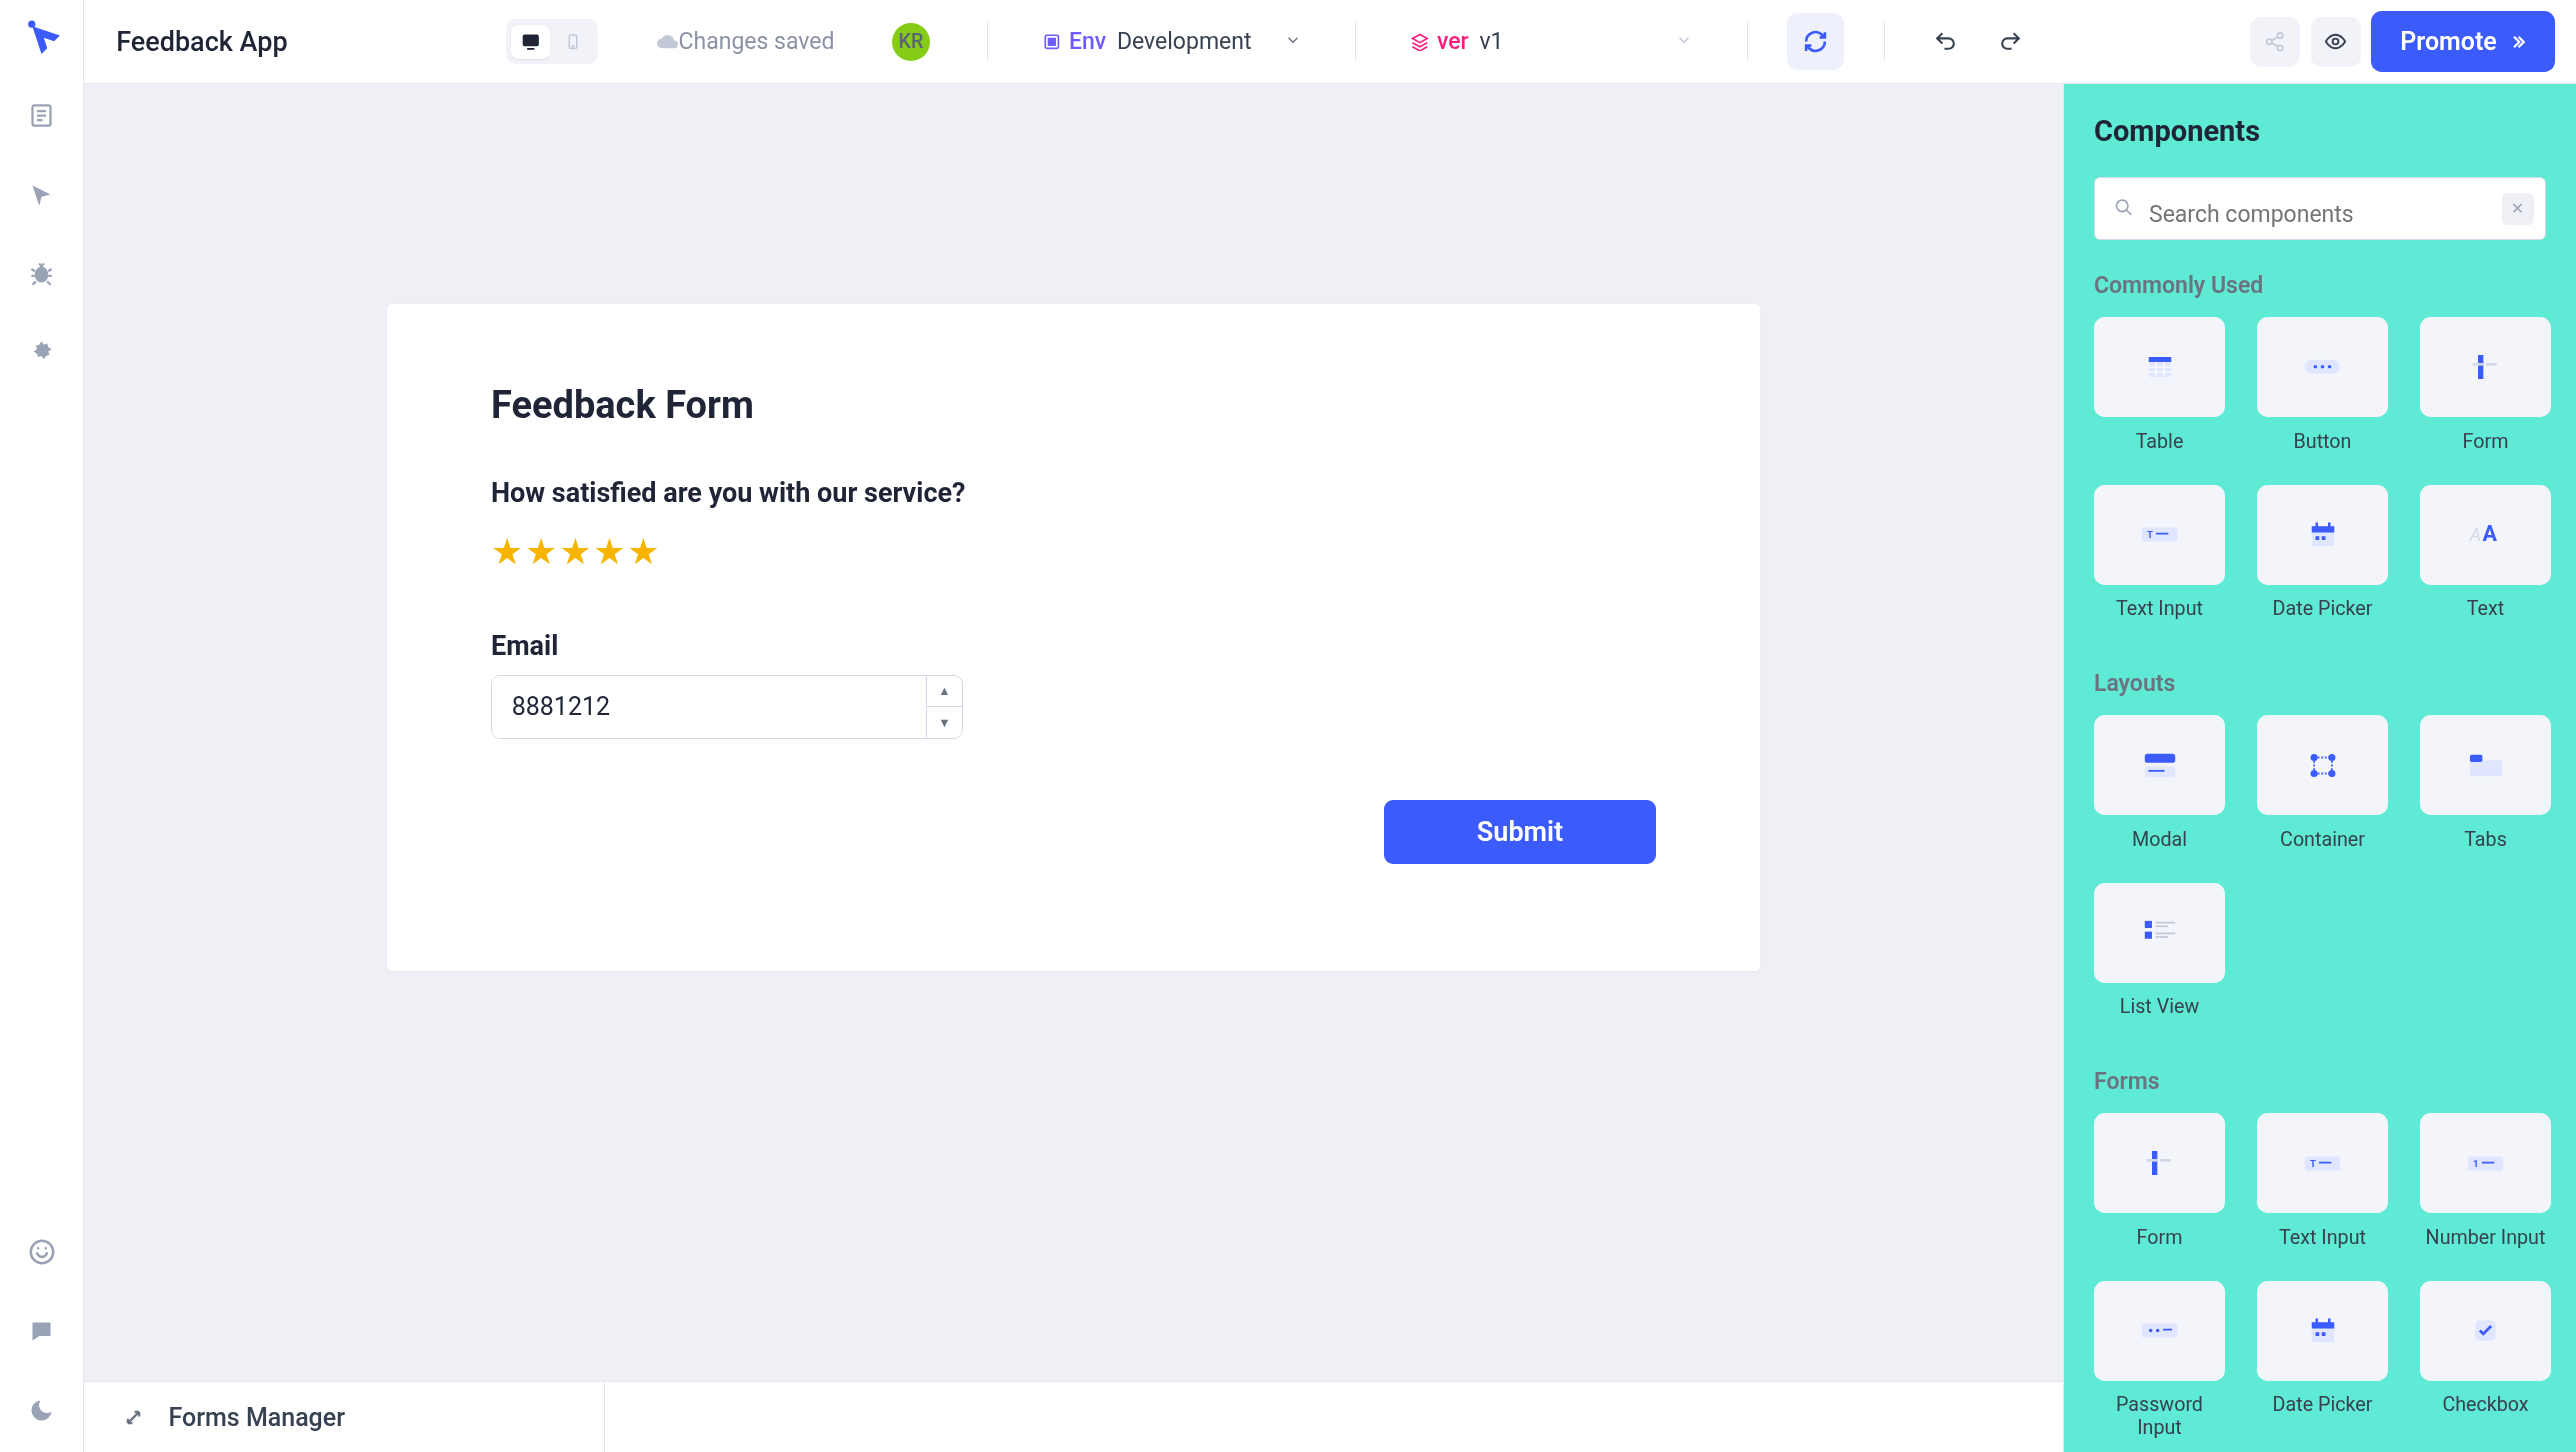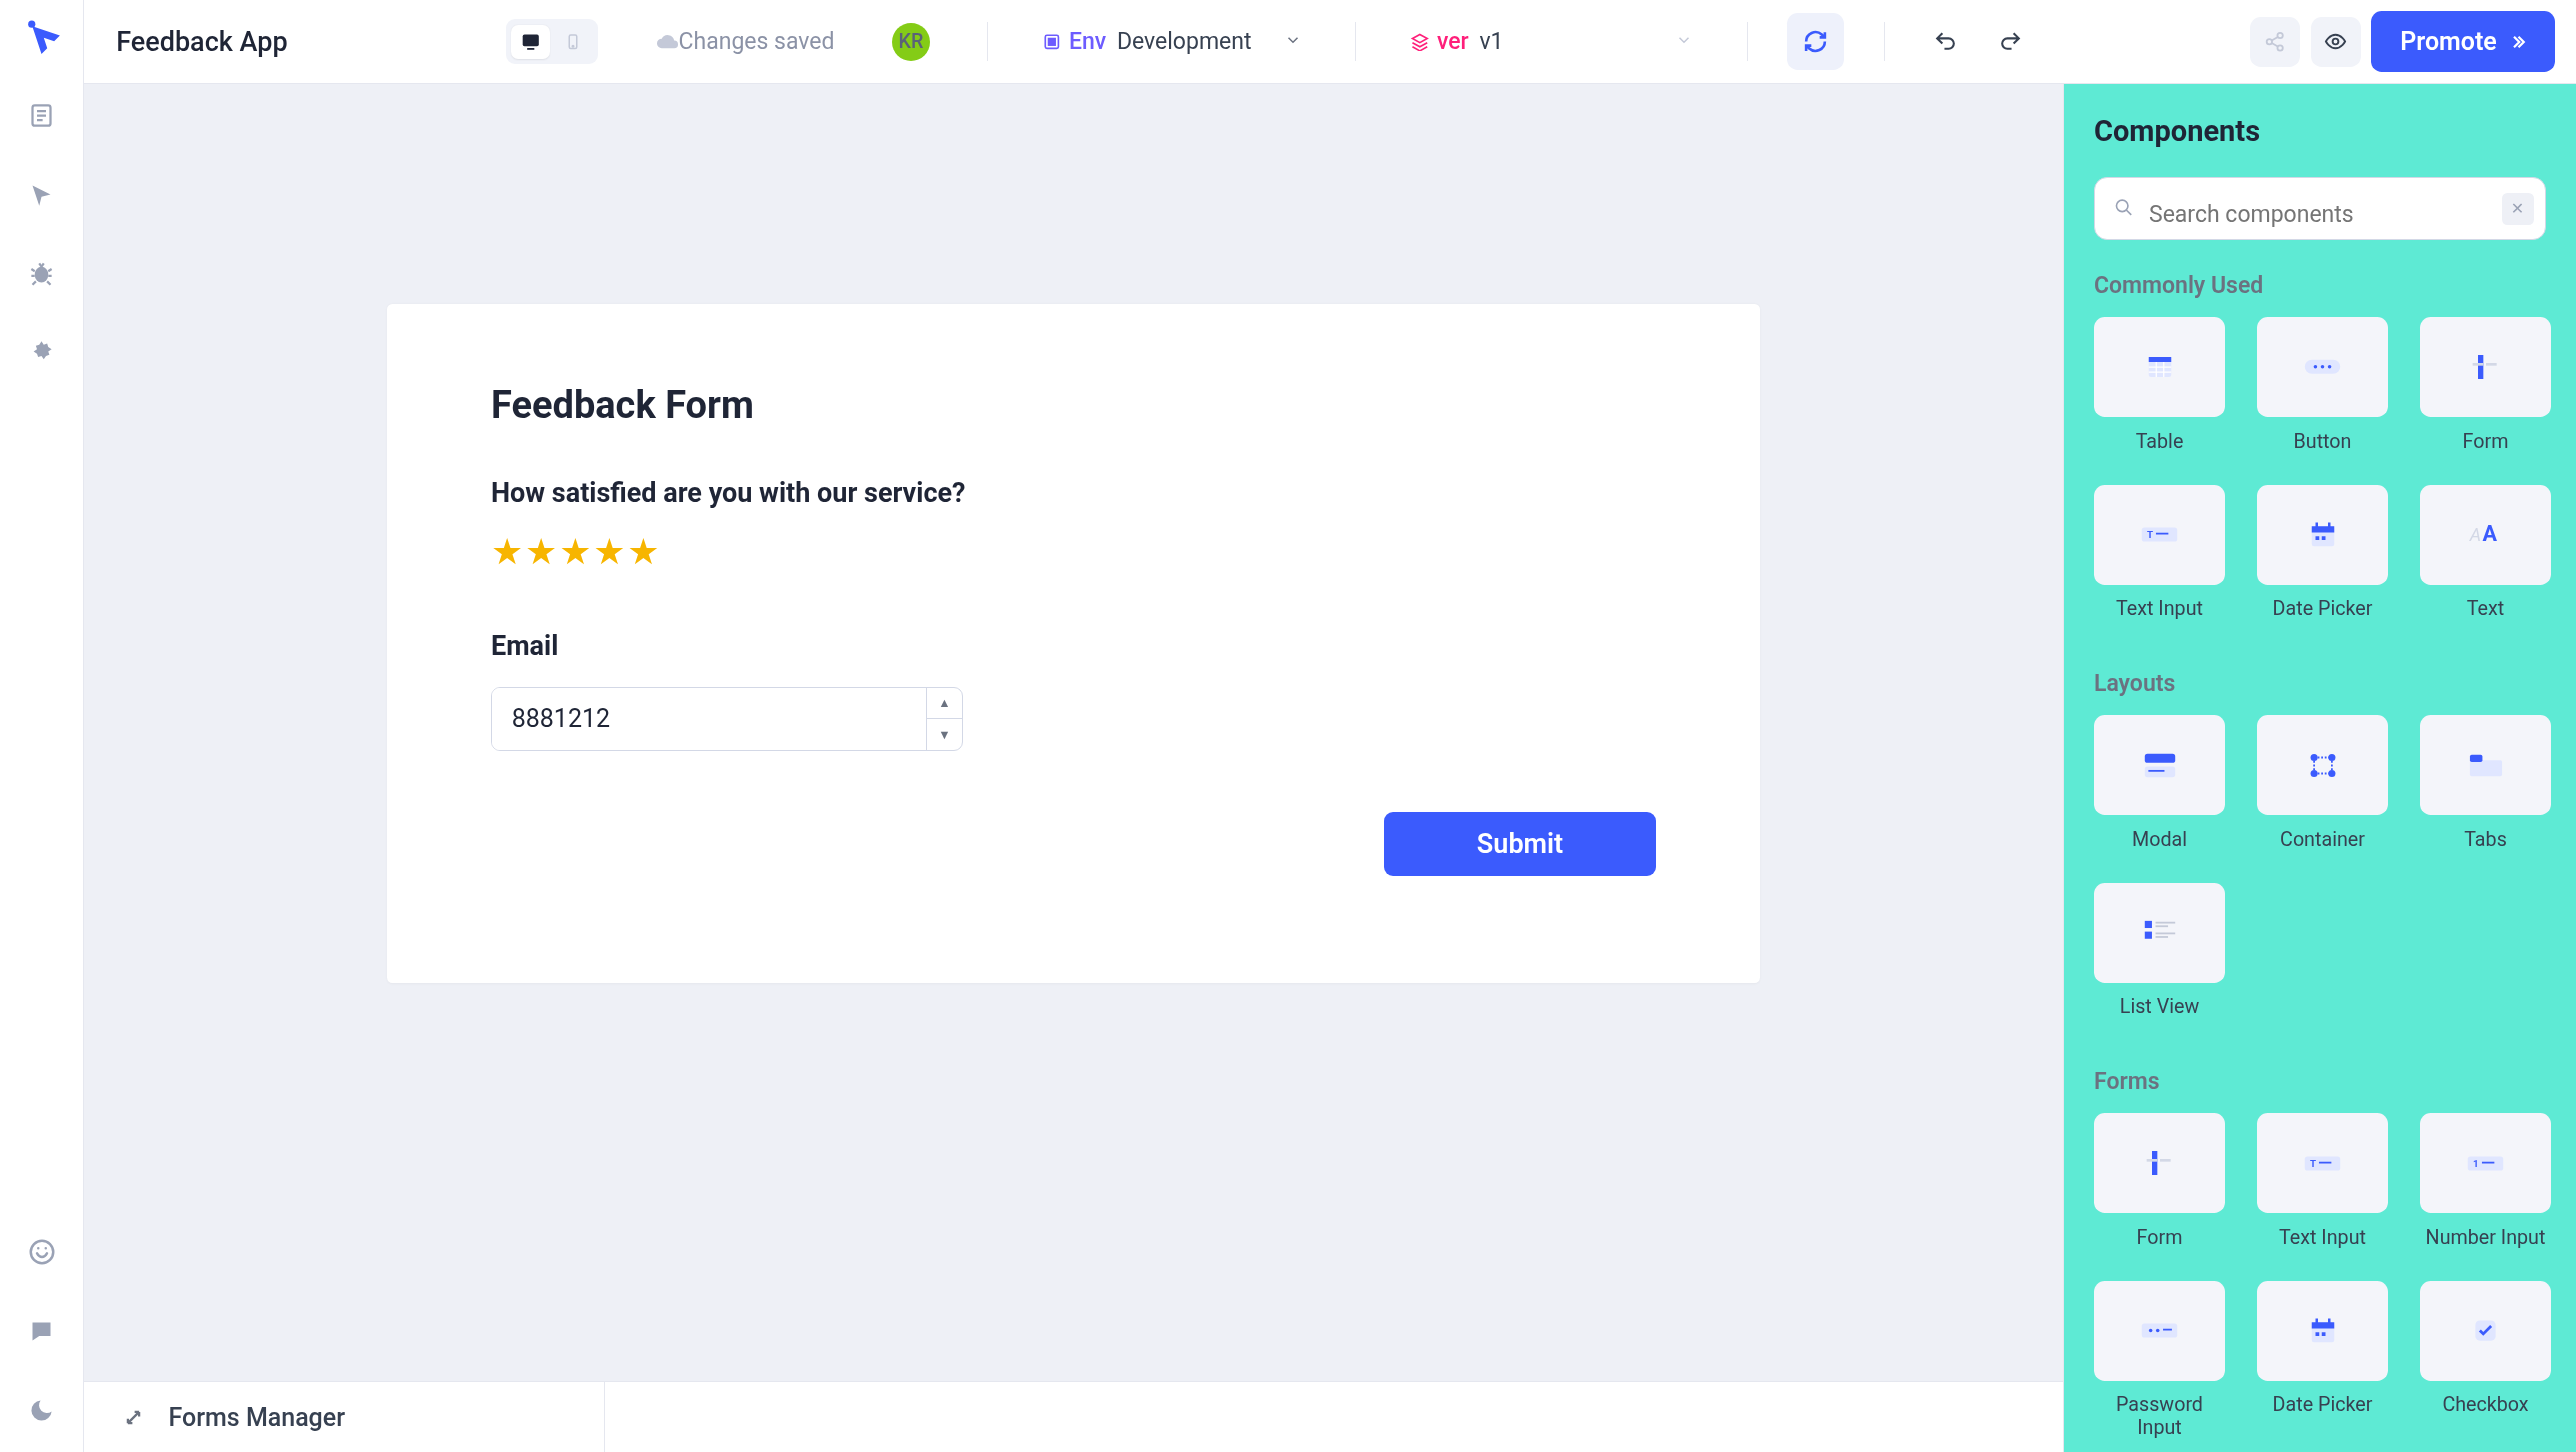--- a/index.html
+++ b/index.html
@@ -51,41 +51,41 @@
 .canvas-wrap { flex:1; display:flex; min-height:0; }
 .canvas-area { flex:1; background:#eef0f6; overflow:auto; position:relative; }
 .form-card {
   background:#fff; border-radius:5.4px; width:1373px; margin: 220px auto 0;
   padding: 79px 104px 107px; box-shadow: 0 0.9px 2.7px rgba(0,0,0,0.04);
 }
 .form-title { font-size:38px; font-weight:700; color:#1f2536; margin-bottom: 50px; }
 .question { font-size:27px; font-weight:700; color:#1f2536; margin-bottom: 21.5px; }
 .stars { display:flex; gap:1.8px; margin-bottom: 57px; }
 .star { color:#f7b500; font-size:36px; }
-.email-label { font-size:27px; font-weight:700; color:#1f2536; margin-bottom: 25px; display:block; }
+.email-label { font-size:27px; font-weight:700; color:#1f2536; margin-bottom: 13px; display:block; }
 .input-row { display:flex; gap:166px; margin-bottom: 61px; }
 .text-input { width:470px; height:64px; border:0.9px solid #d3d8e6; border-radius:9px; padding: 0 19.7px; font-size:25px; color:#1f2536; }
 .num-wrap { width:472px; height:64px; display:flex; border:0.9px solid #d3d8e6; border-radius:9px; overflow:hidden; }
 .num-input { flex:1; border:none; padding: 0 19.7px; font-size:25px; color:#1f2536; outline:none; }
 .num-spin { width:36px; display:flex; flex-direction:column; border-left:0.9px solid #d3d8e6; }
 .spin-btn { flex:1; display:flex; align-items:center; justify-content:center; font-size:12.5px; color:#6b7280; cursor:pointer; }
 .spin-btn:first-child { border-bottom:0.9px solid #d3d8e6; }
 .submit-row { display:flex; justify-content:flex-end; }
 .submit-btn { background:#3b5bfd; color:#fff; border:none; border-radius:9px; font-size:27px; font-weight:600; width:272px; height:64px; cursor:pointer; }
 
 
 .bottom-bar { height:72px; background:#fff; border-top:0.9px solid #e5e7ef; display:flex; align-items:center; }
 .qm { display:flex; align-items:center; gap:21.5px; padding: 0 36px; height:100%; border-right:0.9px solid #e5e7ef; width:521px; cursor:pointer; }
 .qm-label { font-size:25px; font-weight:500; color:#374151; }
 
 
 .right-panel { width:513px; background:#5eead4; border-left:0.9px solid #e5e7ef; padding: 30px 30px; overflow-y:auto; }
 .rp-title { font-size:29px; font-weight:700; color:#1f2536; margin-bottom: 29px; }
 .rp-search { position:relative; margin-bottom: 32px; }
-.rp-search input { width:100%; height:63px; border:0.9px solid #d3d8e6; border-radius:13px; padding: 12px 47px 0 54px; font-size:23px; color:#374151; }
+.rp-search input { width:100%; height:63px; border:0.9px solid #d3d8e6; border-radius:6px; padding: 12px 47px 0 54px; font-size:23px; color:#374151; }
 .rp-search .search-ic { position:absolute; left:19.7px; top:50%; transform:translateY(-50%); color:#9aa2b5; }
 .rp-search .clear-ic { position:absolute; right:12.5px; top:50%; transform:translateY(-50%); width:32px; height:32px; background:#eef0f6; border-radius:5.4px; display:flex; align-items:center; justify-content:center; color:#9aa2b5; cursor:pointer; font-size:16px; }
 
 .rp-section { font-size:23px; font-weight:600; color:#6b7280; margin-bottom: 18px; margin-top: 10.7px; }
 .comp-grid { display:grid; grid-template-columns: repeat(3, 1fr); gap: 32px 32px; margin-bottom: 50px; }
 .comp-item { display:flex; flex-direction:column; align-items:center; gap:12.5px; cursor:grab; }
 .comp-icon { width:131px; height:100px; background:#f4f5fa; border-radius:10.7px; display:flex; align-items:center; justify-content:center; }
 .comp-label { font-size:19.7px; color:#374151; text-align:center; }
 </style>
 </head>

